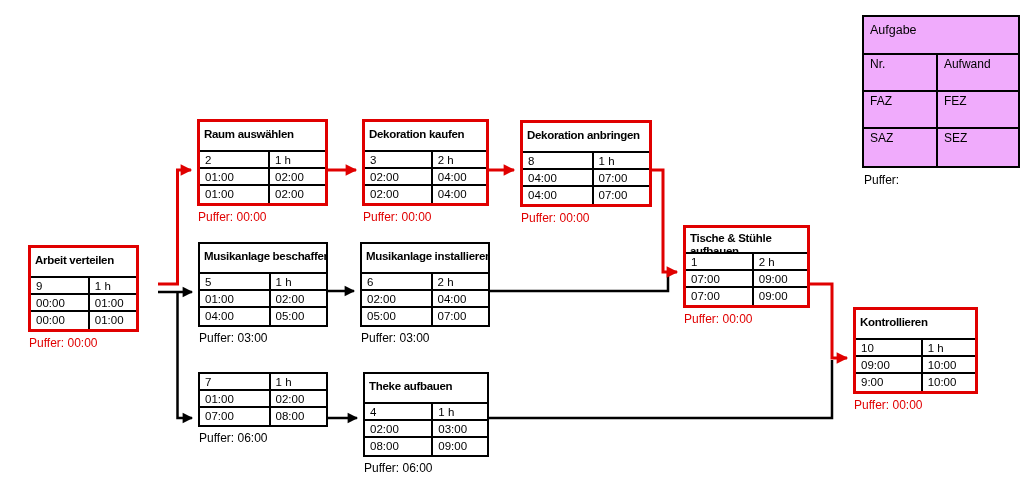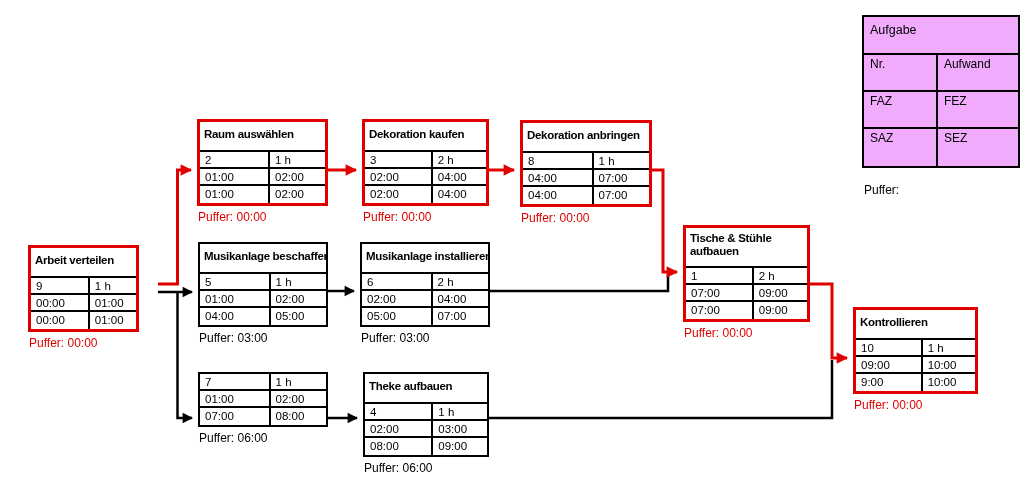--- a/index.html
+++ b/index.html
@@ -5,36 +5,36 @@
   html,body{margin:0;padding:0;background:#ffffff;font-family:"Liberation Sans",sans-serif;color:#000;}
   .canvas{position:relative;width:1031px;height:493px;background:#fff;overflow:hidden;}
   svg.wires{position:absolute;left:0;top:0;width:1031px;height:493px;pointer-events:none;}
 
   .task{position:absolute;}
   .t-box{background:#fff;border:2px solid #000;}
   .task.crit .t-box{border:3px solid #e00000;}
   .t-title{box-sizing:border-box;height:30px;padding:6px 3px 0 4px;font-size:11.5px;letter-spacing:-0.3px;
            white-space:nowrap;overflow:hidden;border-bottom:2px solid #000;font-weight:bold;}
   .task .t-title{font-weight:bold;}
-  .t-title.wrap{white-space:normal;height:40px;padding-top:4px;line-height:13px;}
+  .t-title.wrap{white-space:normal;height:26px;padding-top:4px;line-height:13px;}
   .t-grid{display:grid;grid-template-columns:56% 44%;}
   .t-grid .c{box-sizing:border-box;height:17px;line-height:14px;font-size:11.5px;padding:1px 0 0 5px;overflow:hidden;}
   .t-grid .c:nth-child(odd){border-right:2px solid #000;}
   .t-grid .c:nth-child(-n+4){border-bottom:2px solid #000;}
   .t-puffer{font-size:12px;margin-top:4px;padding-left:1px;white-space:nowrap;}
   .task.crit .t-puffer{color:#e00000;}
 
   .legend{position:absolute;left:862px;top:15px;width:158px;}
   .l-box{border:2px solid #000;background:#f0abfc;}
   .l-title{box-sizing:border-box;height:38px;padding:6px 0 0 6px;font-size:12.5px;border-bottom:2px solid #000;}
   .l-grid{display:grid;grid-template-columns:48% 52%;}
   .l-grid .c{box-sizing:border-box;height:37px;line-height:16px;font-size:12px;padding:1px 0 0 6px;overflow:hidden;}
   .l-grid .c:nth-child(odd){border-right:2px solid #000;}
   .l-grid .c:nth-child(-n+4){border-bottom:2px solid #000;}
-  .l-puffer{font-size:12px;margin-top:15px;padding-left:2px;}
+  .l-puffer{font-size:12px;margin-top:5px;padding-left:2px;}
 </style>
 </head>
 <body>
 
 <div class="canvas">
 
   <svg class="wires" viewBox="0 0 1031 493">
     <defs>
       <marker id="mB" viewBox="0 0 12 12" refX="10" refY="6" markerWidth="5" markerHeight="5" orient="auto" markerUnits="strokeWidth">
           <path d="M1,1 L11,6 L1,11 Z" fill="#000"></path>

